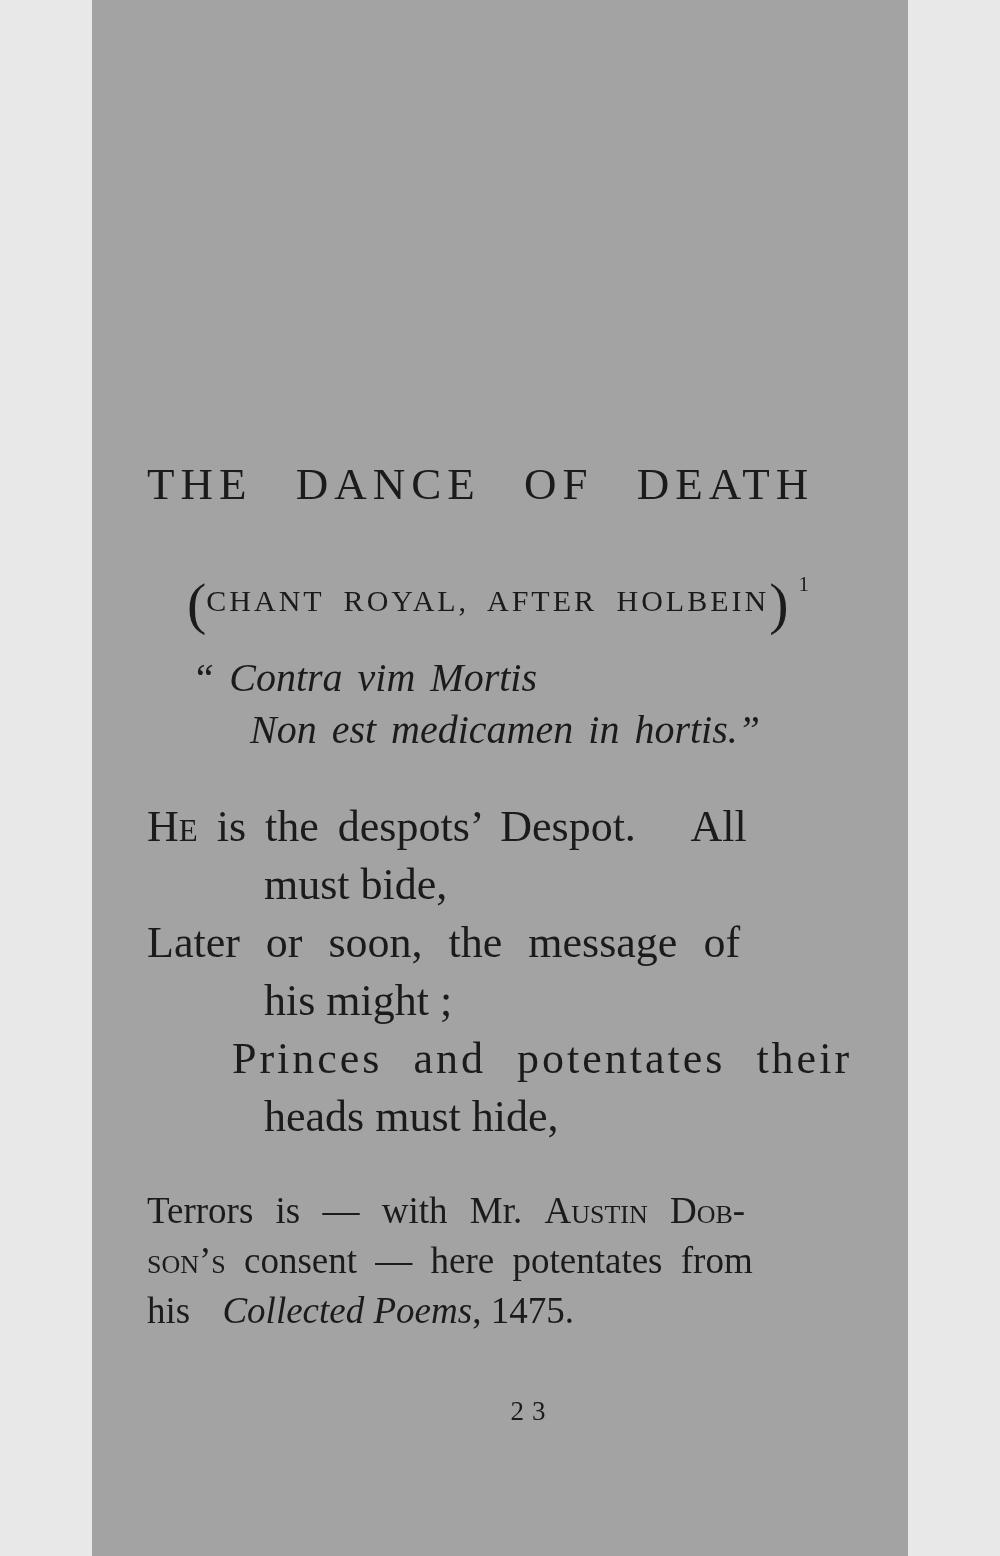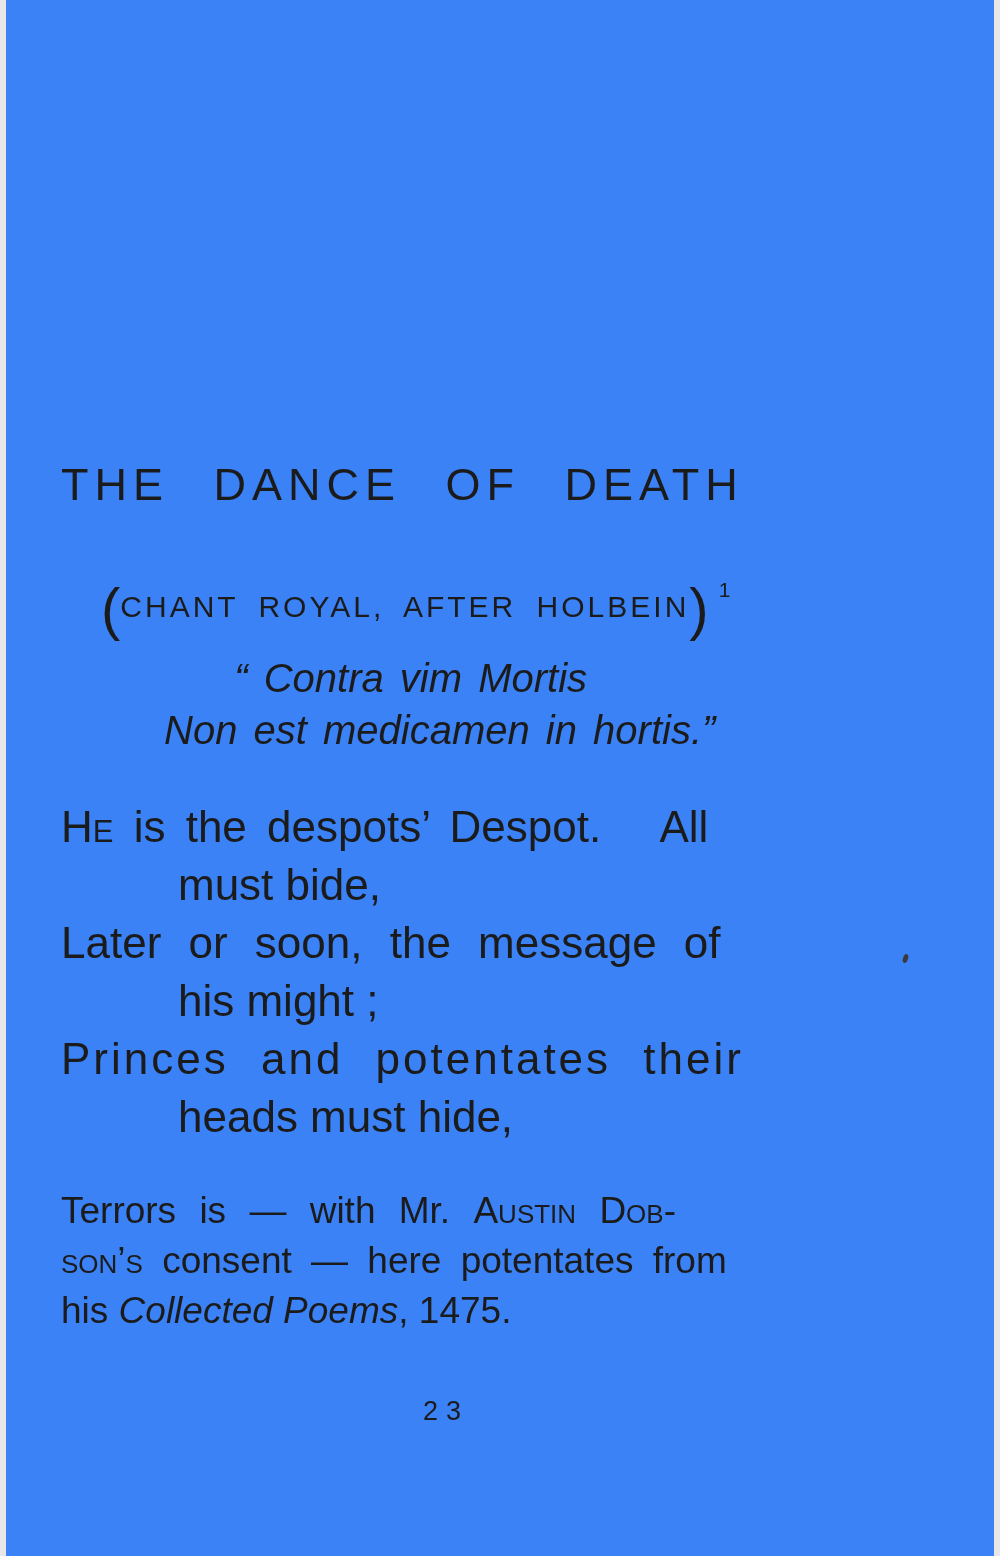--- a/index.html
+++ b/index.html
@@ -1,23 +1,23 @@
 <!DOCTYPE html>
 <html><head>
 <meta charset="utf-8">
 <style>
   html,body { margin:0; padding:0; background:#e8e8e8; }
   .page {
     position: relative;
-    width: 988px;
+    width: 816px;
     height: 1556px;
     margin: 0 auto;
-    background: #3b82f6;
+    background: #a3a3a3;
     color: #1b1b1b;
-    font-family: Liberation Sans, sans-serif;
+    font-family: Liberation Serif, serif;
     overflow: hidden;
   }
   .pre { white-space: pre-wrap; }
 
   .title {
     position: absolute;
     top: 462px; left: 55px;
     margin: 0;
     font-size: 45px;
     font-weight: 500;
@@ -25,21 +25,21 @@
     word-spacing: 26px;
     line-height: 1;
   }
 
   .subtitle {
     position: absolute;
     top: 556px; left: 95px;
     font-size: 30px;
     letter-spacing: 3px;
     word-spacing: 9px;
-    line-height: 68px;
+    line-height: 56px;
     white-space: nowrap;
   }
   .big-paren {
     font-size: 58px;
     font-weight: 300;
     vertical-align: -12px;
     letter-spacing: 0;
   }
   .fn-ref {
     font-size: 21px;
@@ -48,50 +48,49 @@
     letter-spacing: 0;
   }
 
   .epigraph {
     position: absolute;
     top: 652px; left: 100px;
     font-style: italic;
     font-size: 40px;
     line-height: 52px;
     word-spacing: 5px;
-    text-align: center;
   }
   .epigraph .epi-line2 { margin-left: 58px; }
 
   .poem { position: absolute; left: 55px; width: 790px; line-height: 58px; font-size: 44px; }
   .poem-block-1 { top: 798px; }
   .poem-block-2 { top: 914px; }
   .poem-block-3 { top: 1030px; }
   .poem .cont { margin-left: 117px; }
   .ws1 { word-spacing: 8px; }
   .ws2 { word-spacing: 15px; }
-  .ws3 { word-spacing: 17px; letter-spacing: 3px; }
+  .ws3 { word-spacing: 17px; letter-spacing: 3px; text-align: center; }
   .smallcaps { font-variant: small-caps; }
 
   .footnote {
     position: absolute;
     top: 1186px; left: 55px;
     width: 790px;
     font-size: 37px;
     line-height: 50px;
   }
   .footnote .fn-line1 { padding-left: 48px; word-spacing: 7px; }
   .footnote .fn-line2 { word-spacing: 13px; }
   .footnote .fn-line3 { word-spacing: 9px; }
   .fn-marker {
     font-size: 20px;
     vertical-align: 14px;
     margin-right: 12px;
   }
-  .italic { font-style: italic; }
+  .italic { font-style: italic; margin-left: 23px; }
 
   .page-number {
     position: absolute;
     top: 1398px; left: 0;
     width: 880px;
     text-align: center;
     font-size: 27px;
     letter-spacing: 8px;
     line-height: 1;
   }

